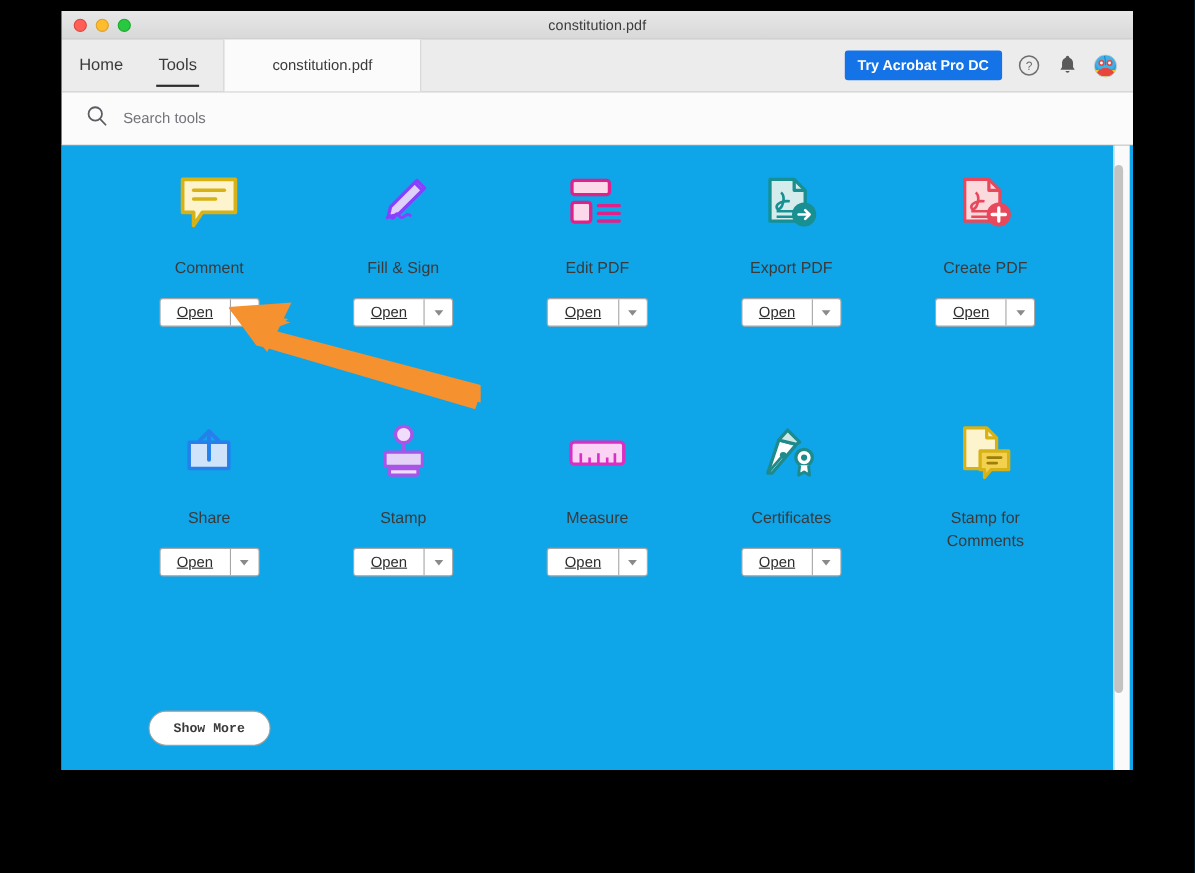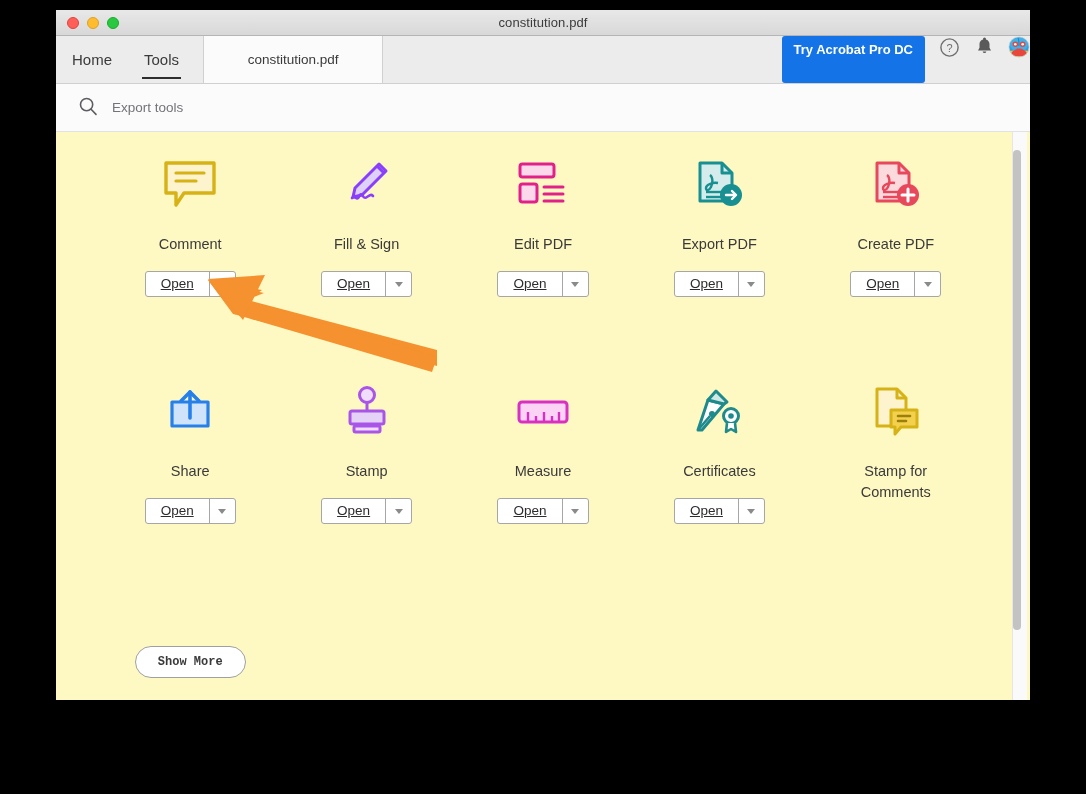--- a/index.html
+++ b/index.html
@@ -62,21 +62,22 @@
     display: flex; align-items: center; justify-content: center;
     background: #fbfbfb;
     border-left: 1px solid #d0d0d0;
     border-right: 1px solid #d0d0d0;
     font-size: 13.5px; color: #3a3a3a;
     margin-left: 8px;
   }
   .tab-filler { flex: 1; }
 
   .tb-right {
-    display: flex; gap: 13px;
+    display: flex; align-items: center; gap: 13px;
+    padding-right: 14px;
   }
   .cta-btn {
     background: #1473e6;
     color: #ffffff;
     font-size: 13px; font-weight: bold;
     padding: 6px 12px;
     border-radius: 3px;
     white-space: nowrap;
     cursor: pointer;
   }
@@ -89,21 +90,21 @@
     border-bottom: 1px solid #e2e2e2;
     display: flex; align-items: center;
     padding-left: 22px; gap: 14px;
   }
   .search-placeholder { font-size: 13.5px; color: #73737a; }
 
   
   .tools-area {
     position: relative;
     height: 573px;
-    background: #fef9c3;
+    background: #0ea5e9;
     overflow: hidden;
   }
   .grid {
     display: grid;
     grid-template-columns: repeat(5, 1fr);
     padding: 0 46px;
   }
   .cell {
     height: 227px;
     display: flex; flex-direction: column; align-items: center;
@@ -253,21 +254,21 @@
     </div>
   </div>
 
   <div class="searchbar">
     <span>
       <svg width="20" height="20" viewBox="0 0 20 20">
         <circle cx="8.6" cy="8.6" r="6.1" fill="none" stroke="#5c5c62" stroke-width="1.6"></circle>
         <line x1="13.1" y1="13.3" x2="18" y2="18.4" stroke="#5c5c62" stroke-width="1.6" stroke-linecap="round"></line>
       </svg>
     </span>
-    <span class="search-placeholder">Export tools</span>
+    <span class="search-placeholder">Search tools</span>
   </div>
 
   <div class="tools-area">
 
     <div class="grid">
 
       <div class="cell">
         <div class="icon-wrap">
           <svg width="56" height="52" viewBox="0 0 56 52">
             <path d="M4 4h48v30H22l-8 12V34H4z" fill="#fdf3cd" stroke="#d6b216" stroke-width="3.4" stroke-linejoin="round"></path>

